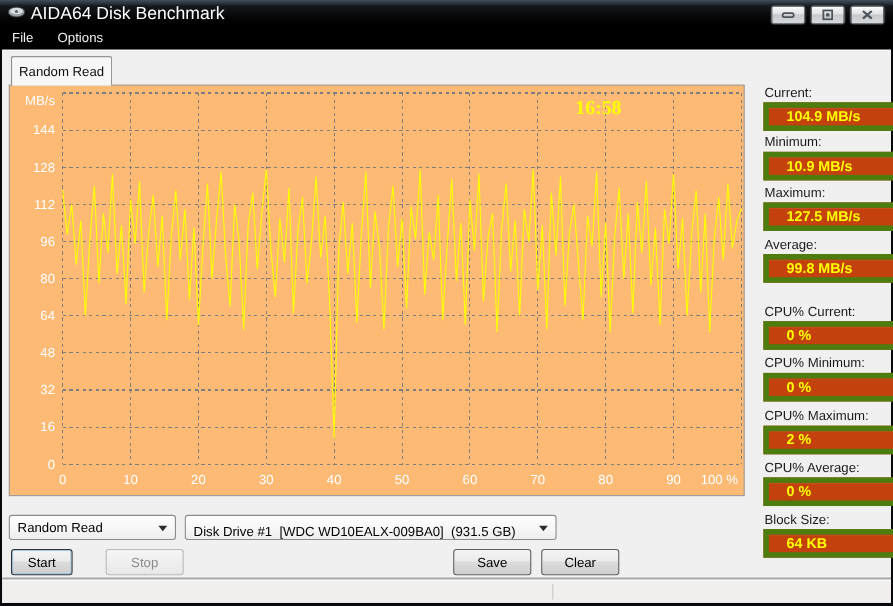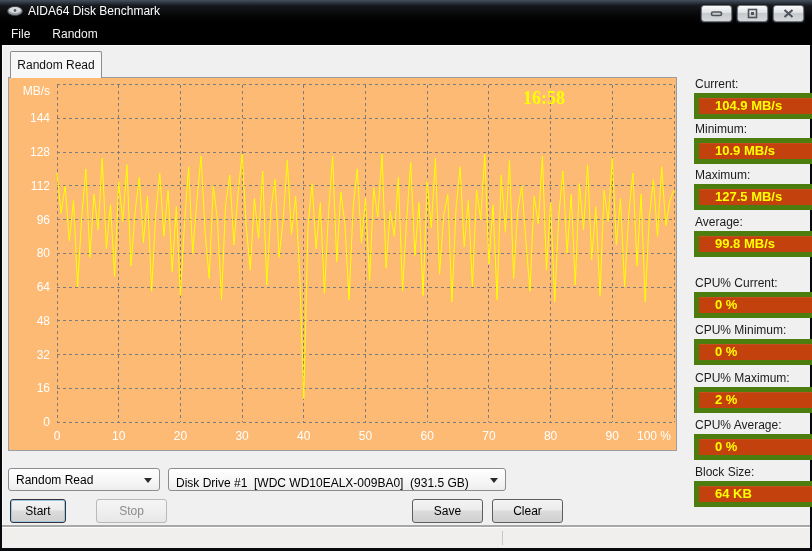--- a/index.html
+++ b/index.html
@@ -1,21 +1,21 @@
 <!DOCTYPE html>
 <html><head>
 <meta charset="utf-8">
 <style>
   html,body{margin:0;padding:0;background:#444;font-family:"Liberation Sans",sans-serif;}
   .window{position:relative;width:812px;height:551px;background:#07090c;overflow:hidden;}
   
   .titlebar{position:absolute;left:0;top:0;width:812px;height:23px;
     background:linear-gradient(180deg,#44505e 0%,#15181c 25%,#050505 70%,#000 100%);}
   .titlebar .app-icon{position:absolute;left:7px;top:4px;width:16px;height:14px;}
-  .titlebar .title{position:absolute;left:28px;top:4px;font-size:12px;color:#ffffff;white-space:nowrap;}
+  .titlebar .title{position:absolute;left:28px;top:4px;font-size:16px;color:#ffffff;white-space:nowrap;}
   .capbtns{position:absolute;right:8px;top:5px;display:flex;gap:5px;}
   .capbtn{width:29px;height:15px;border:1px solid #70757c;border-radius:3px;
     background:linear-gradient(180deg,#fbfbfb 0%,#dfe1e3 45%,#c7cacd 50%,#d6d8da 100%);
     display:flex;align-items:center;justify-content:center;box-shadow:0 0 0 1px #1c2026;}
   
   .menubar{position:absolute;left:0;top:23px;width:812px;height:22px;background:#000;display:flex;align-items:flex-end;}
   .menuitem{color:#f2f2f2;font-size:12px;padding:0 11px;line-height:22px;}
   
   .client{position:absolute;left:2px;right:2px;top:45px;bottom:3px;background:#f0f0f0;
     box-shadow:inset 1px 1px 0 #fafafa;}
@@ -87,21 +87,21 @@
       <div class="capbtn">
         <svg width="11" height="9" viewBox="0 0 11 9">
           <path d="M1.5 1 L9.5 8 M9.5 1 L1.5 8" stroke="#4e545b" stroke-width="2.1"></path>
         </svg>
       </div>
     </div>
   </div>
 
   <div class="menubar">
     <span class="menuitem">File</span>
-    <span class="menuitem">Random</span>
+    <span class="menuitem">Options</span>
   </div>
 
   <div class="client">
 
     <div class="tab">Random Read</div>
 
     <div class="chartpanel">
       <svg id="chart-svg" width="667" height="372" viewBox="0 0 667 372">
           <line x1="48" y1="344" x2="665" y2="344" stroke="#7d7d7d" stroke-width="1" stroke-dasharray="3 3" shape-rendering="crispEdges"></line>
           <line x1="48" y1="310.25" x2="665" y2="310.25" stroke="#7d7d7d" stroke-width="1" stroke-dasharray="3 3" shape-rendering="crispEdges"></line>

